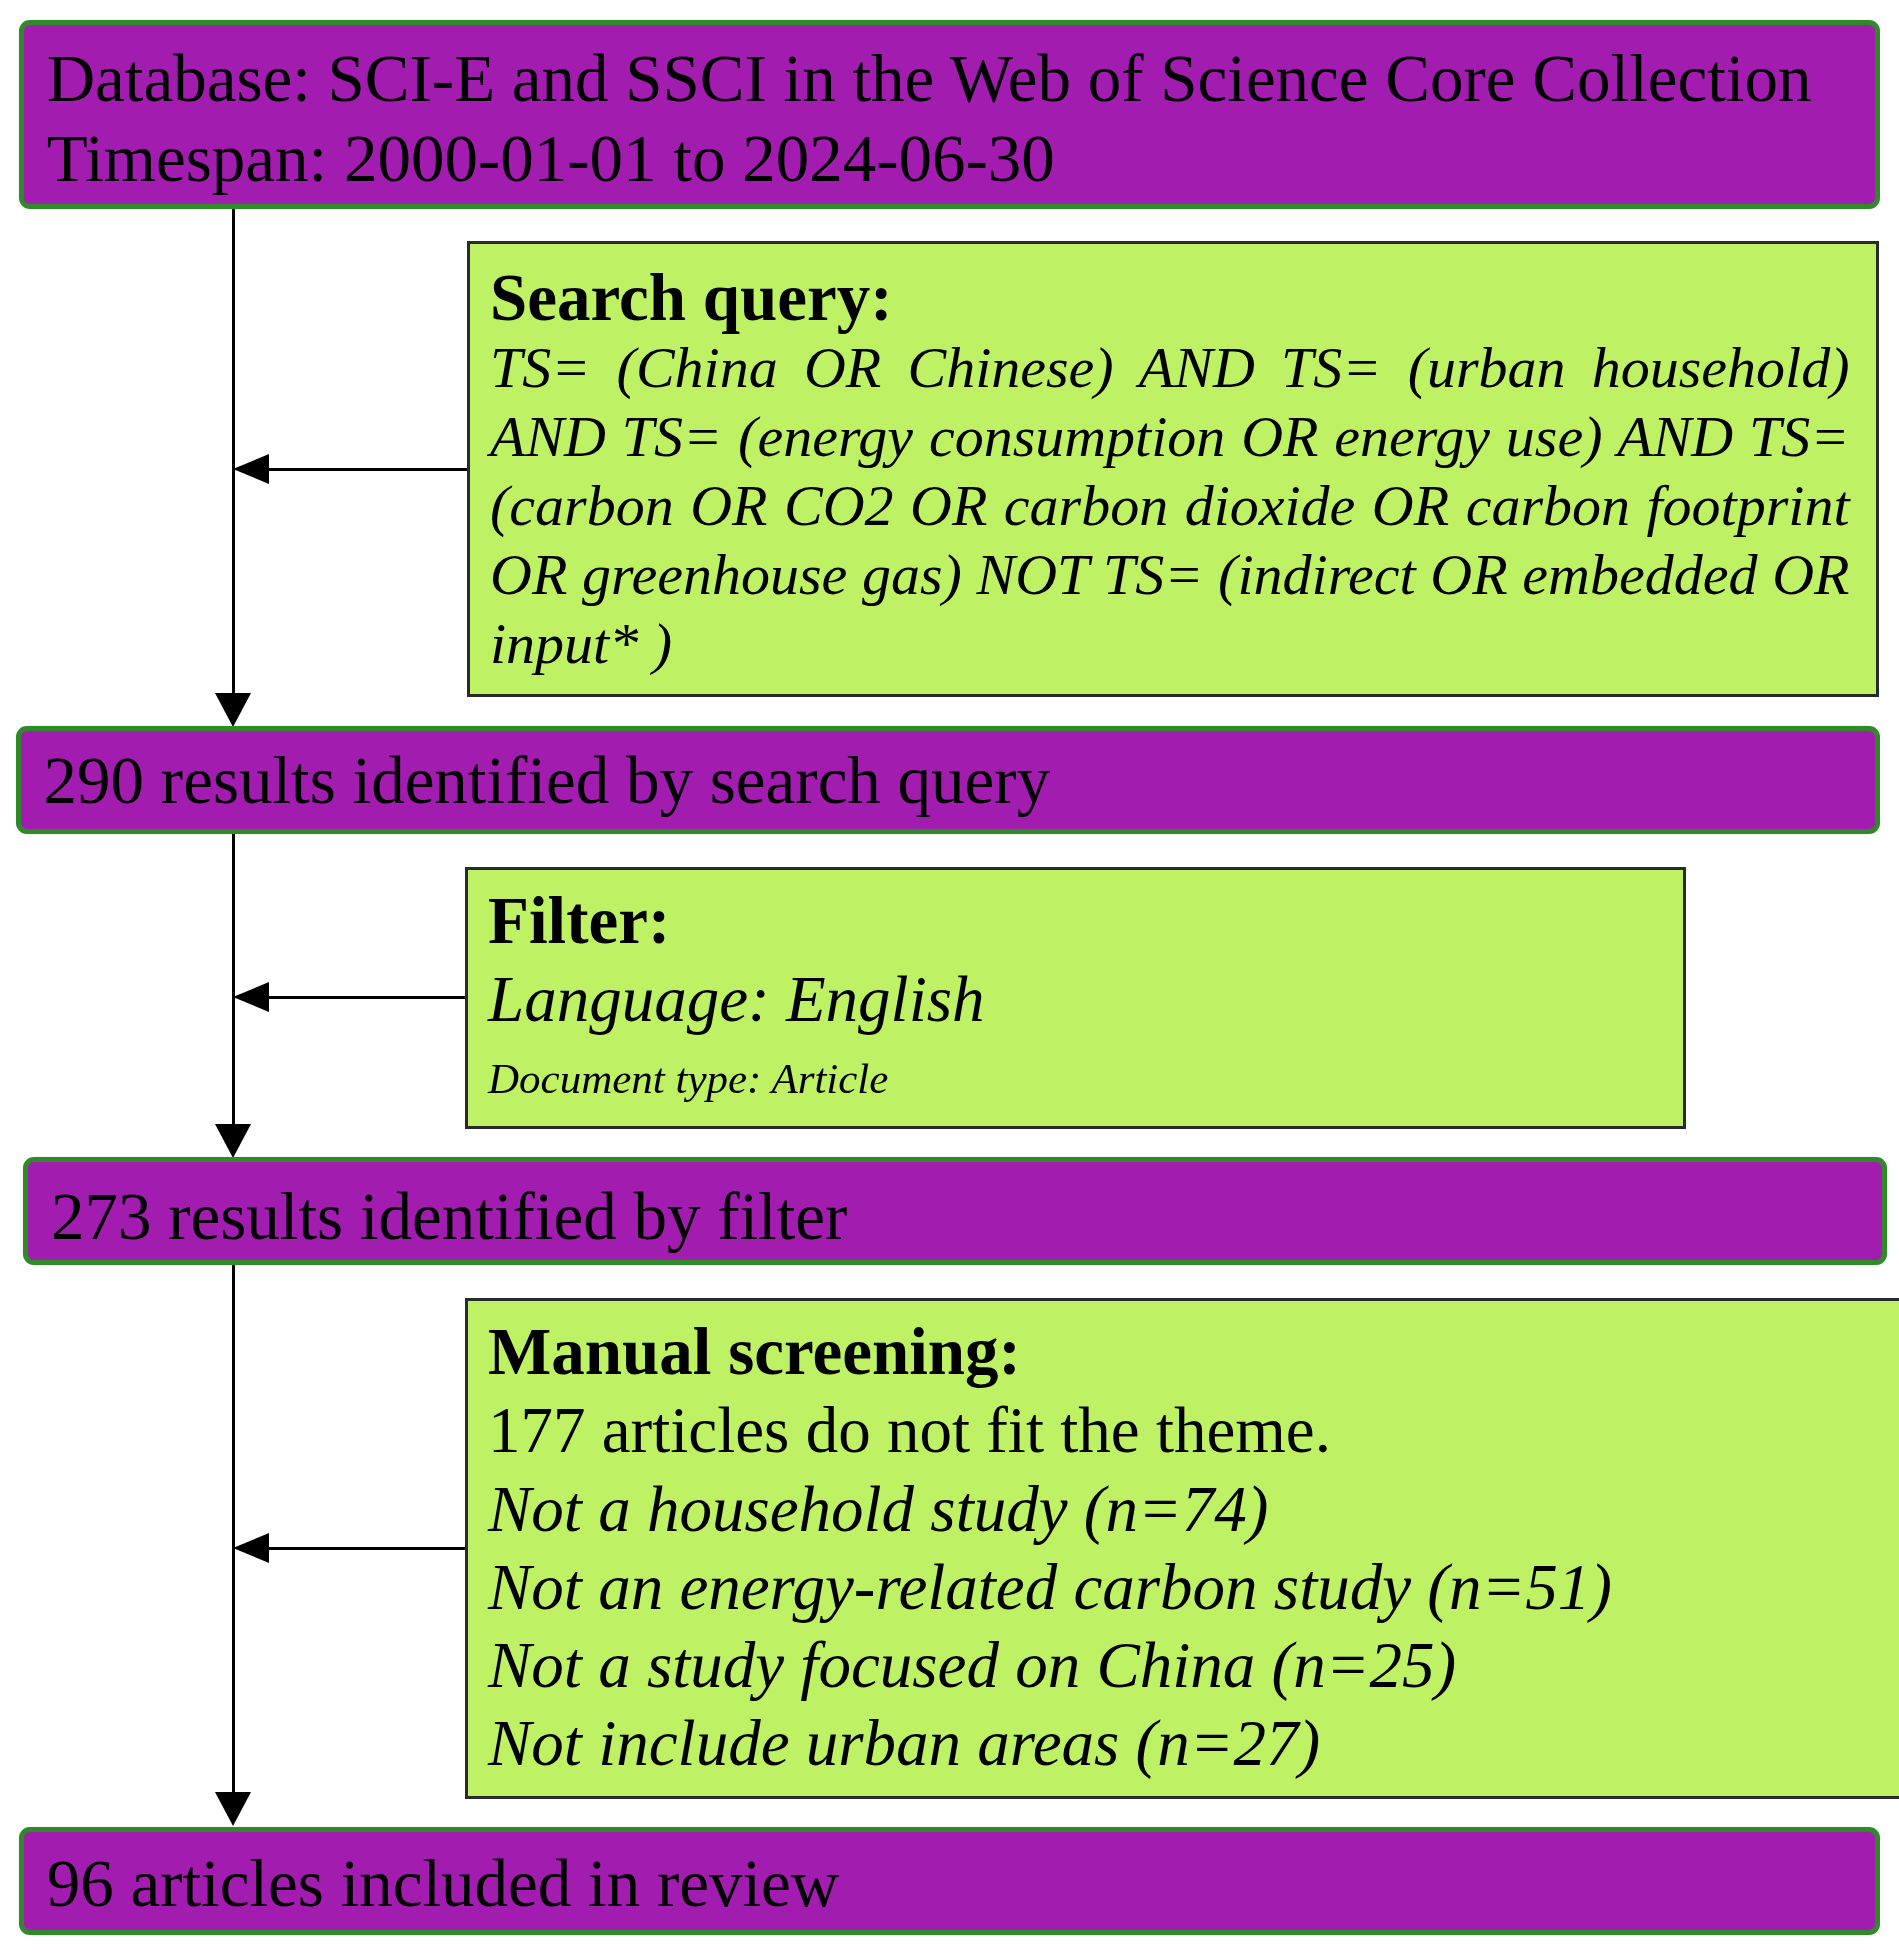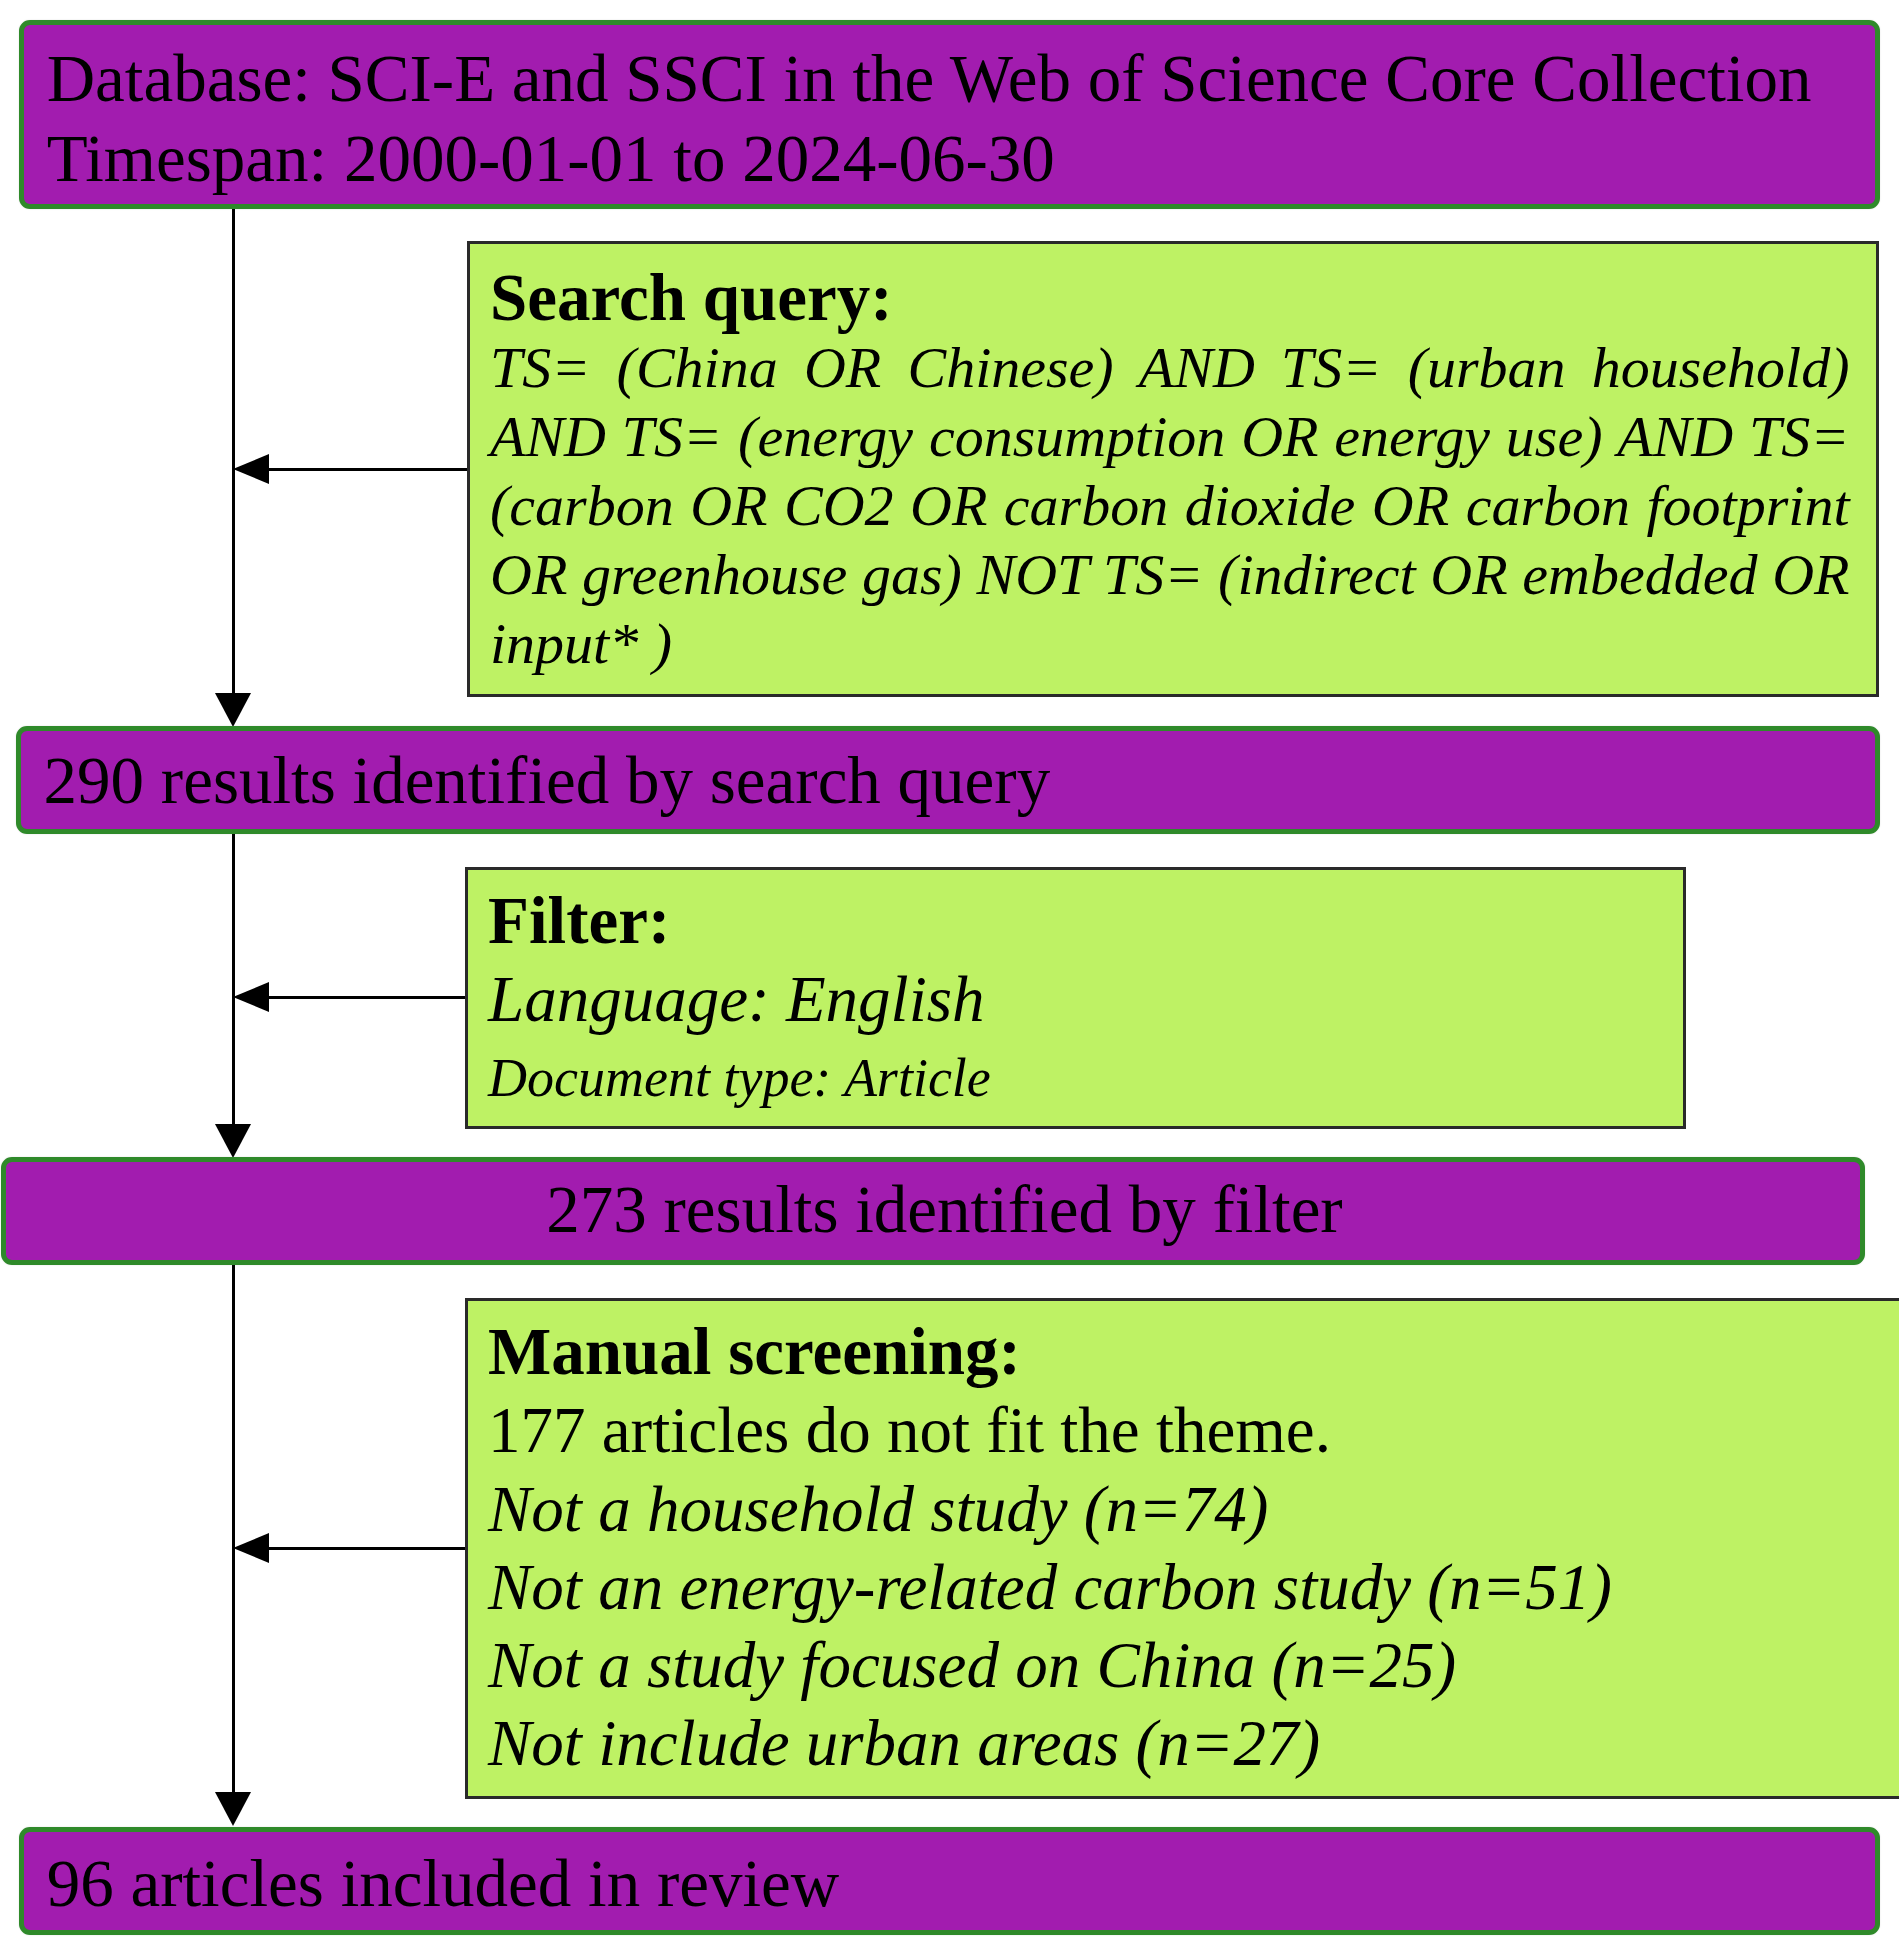--- a/index.html
+++ b/index.html
@@ -106,24 +106,24 @@
   <div class="query-text" style="margin-top:-1.6px; white-space:normal;">TS= (China OR Chinese) AND TS= (urban household) AND TS= (energy consumption OR energy use) AND TS=(carbon OR CO2 OR carbon dioxide OR carbon footprint OR greenhouse gas) NOT TS= (indirect OR embedded OR input* )</div>
 </div>
 
 <div class="green-box" style="left:15.6px; top:726px; width:1864px; height:108px; padding-top:9.3px;">
   <span class="line">290 results identified by search query</span>
 </div>
 
 <div class="white-box" style="left:465px; top:867px; width:1221px; height:262px; padding-top:11px;">
   <span class="line bold" style="font-size:67px; line-height:79px;">Filter:</span>
   <span class="line italic" style="font-size:65px; line-height:79px;">Language: English</span>
-  <span class="line italic" style="font-size:54px; line-height:79px;">Document type: Article</span>
+  <span class="line italic" style="font-size:43px; line-height:79px;">Document type: Article</span>
 </div>
 
-<div class="green-box" style="left:1px; top:1157px; width:1864px; height:108px; padding-top:7px;text-align:center;">
+<div class="green-box" style="left:23px; top:1157px; width:1864px; height:108px; padding-top:14px;">
   <span class="line">273 results identified by filter</span>
 </div>
 
 <div class="white-box" style="left:465px; top:1298px; width:1657px; height:501px; padding-top:11px;">
   <span class="line bold" style="font-size:67px; line-height:79px;">Manual screening:</span>
   <span class="line" style="font-size:65px; line-height:79px;">177 articles do not fit the theme.</span>
   <span class="line italic" style="font-size:65px; line-height:78px;">Not a household study (n=74)</span>
   <span class="line italic" style="font-size:65px; line-height:78px;">Not an energy-related carbon study (n=51)</span>
   <span class="line italic" style="font-size:65px; line-height:78px;">Not a study focused on China (n=25)</span>
   <span class="line italic" style="font-size:65px; line-height:78px;">Not include urban areas (n=27)</span>

